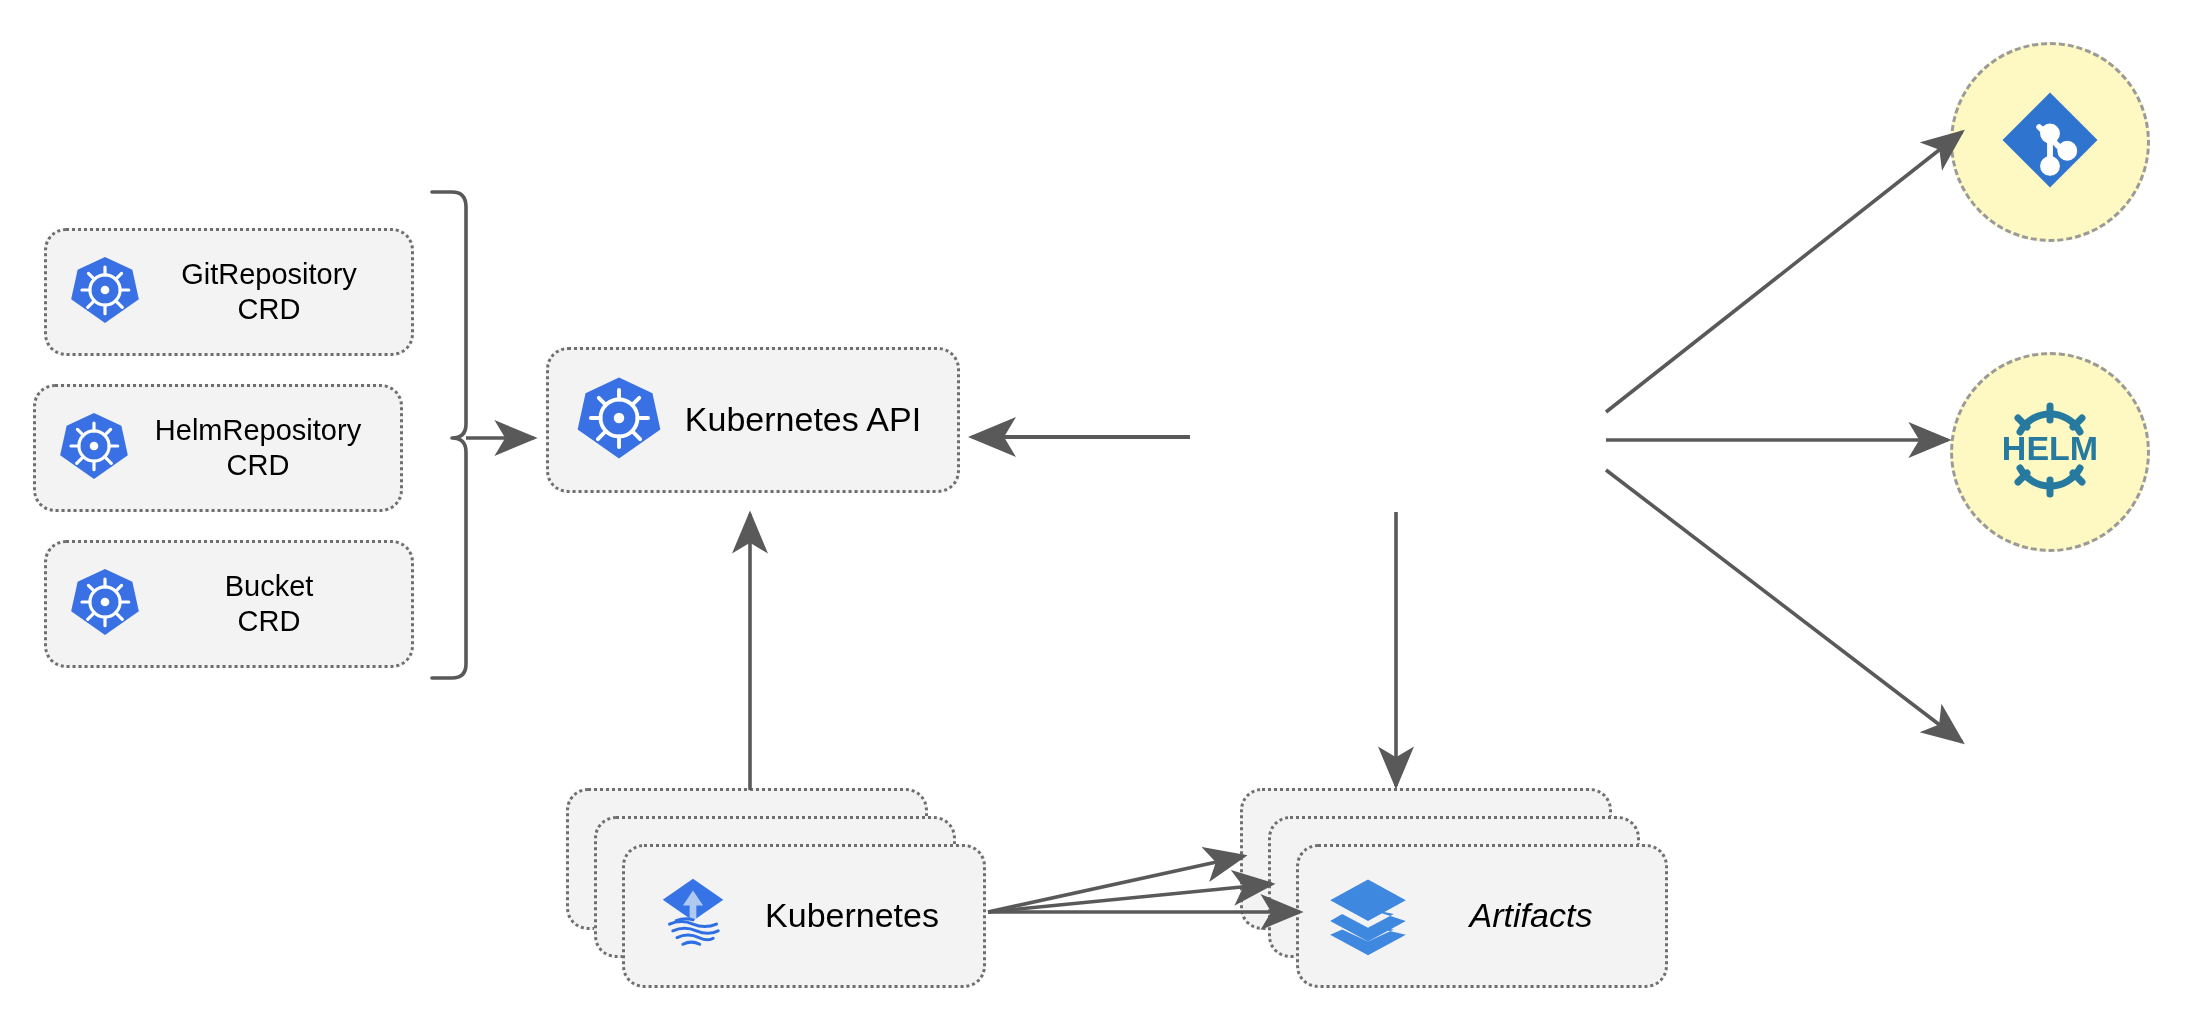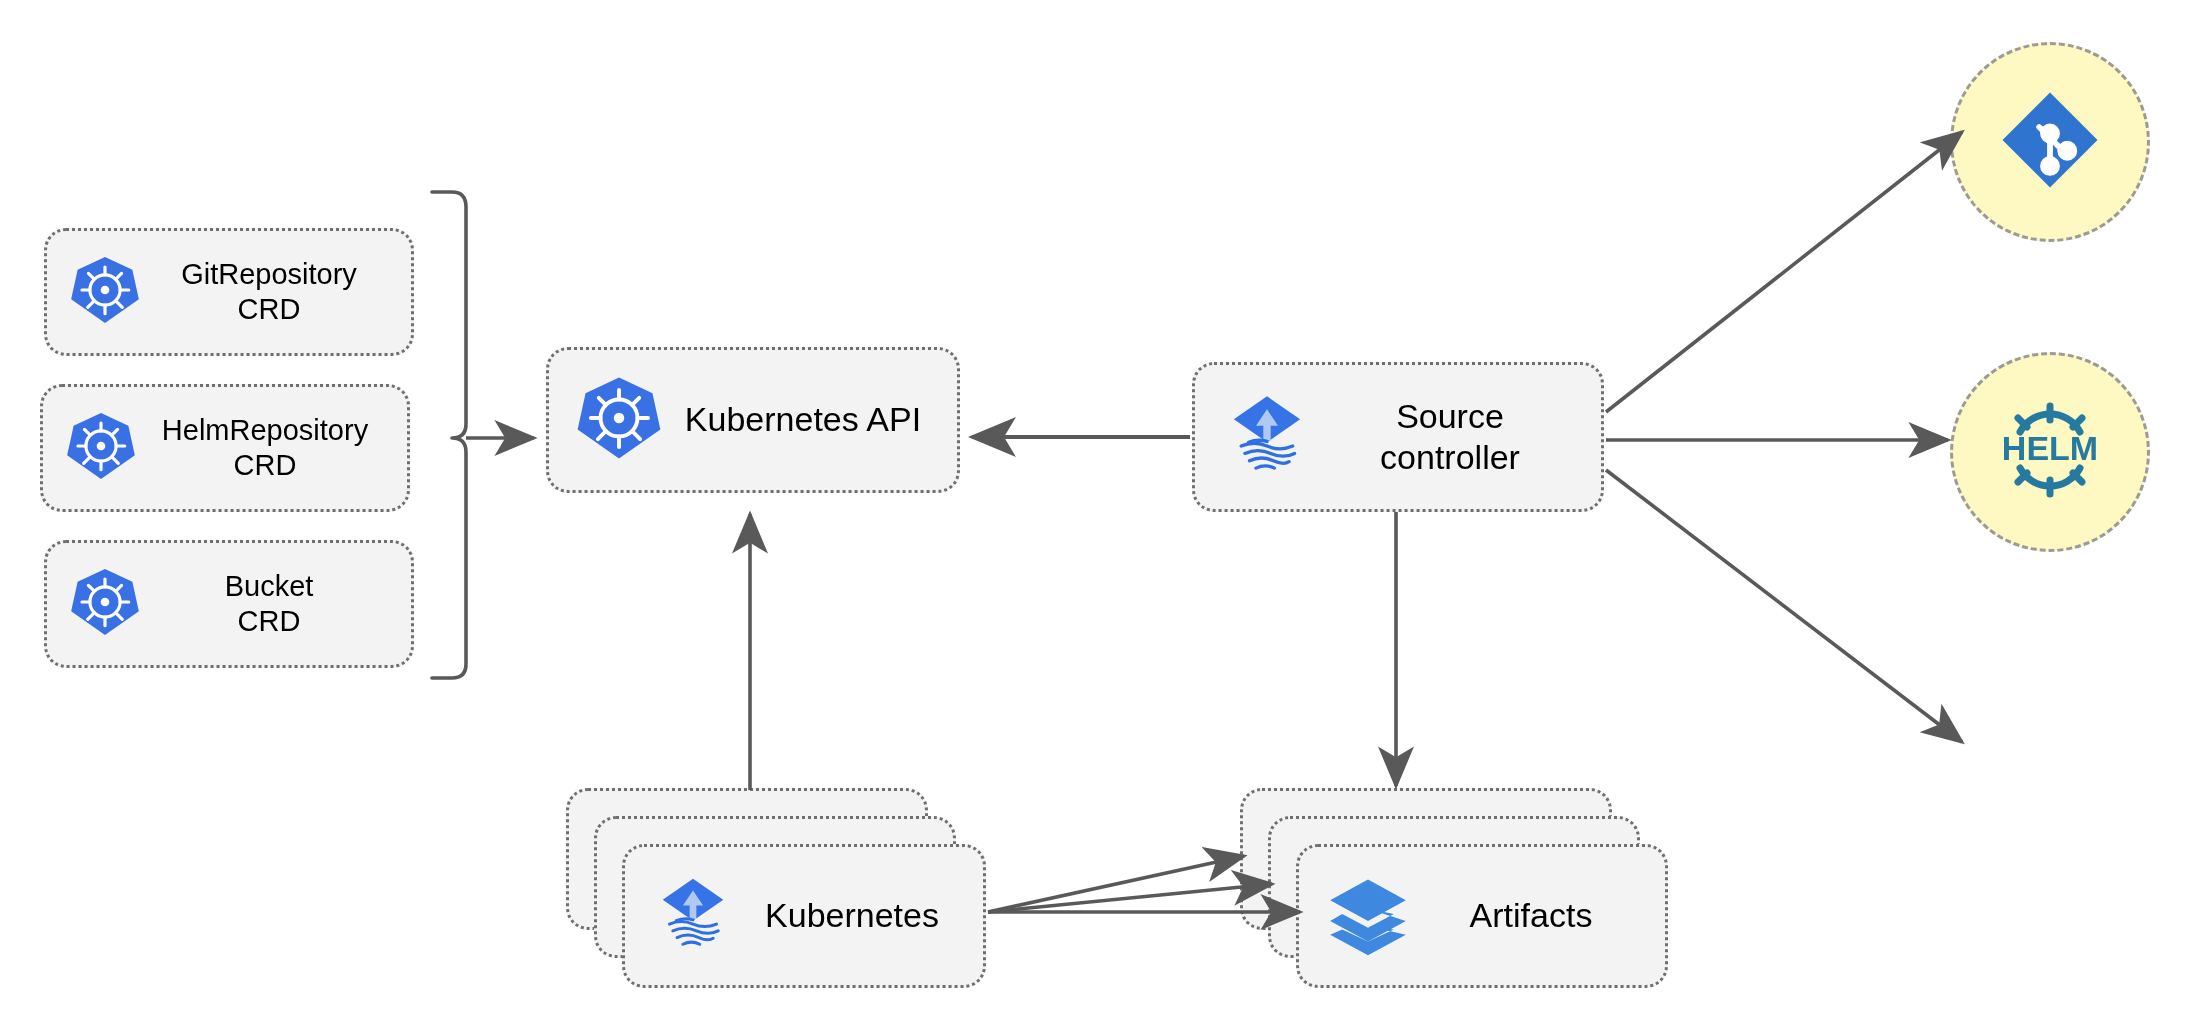--- a/index.html
+++ b/index.html
@@ -83,21 +83,21 @@
           <line x1="73" y1="27" x2="65" y2="35"></line>
           <line x1="35" y1="65" x2="26" y2="74"></line>
         </g>
         <circle cx="50" cy="50" r="6" fill="#ffffff"></circle>
       </svg>
     </span>
     <span class="node-label">GitRepository
 CRD</span>
   </div>
 
-  <div class="node crd-box" style="left:40px; top:384px;">
+  <div class="node crd-box" style="left:33px; top:384px;">
     <span class="icon">
       <svg width="72" height="72" viewBox="0 0 100 100">
         <polygon points="50,4 88,22 97,63 50,96 3,63 12,22" fill="#3970E4"></polygon>
         <g fill="none" stroke="#ffffff" stroke-width="4.4" stroke-linecap="round">
           <circle cx="50" cy="50" r="21"></circle>
           <line x1="50" y1="18" x2="50" y2="29"></line>
             <line x1="50" y1="71" x2="50" y2="83"></line>
           <line x1="18" y1="50" x2="29" y2="50"></line>
             <line x1="71" y1="50" x2="83" y2="50"></line>
           <line x1="27" y1="27" x2="35" y2="35"></line>
@@ -148,37 +148,20 @@
             <line x1="65" y1="65" x2="74" y2="74"></line>
           <line x1="73" y1="27" x2="65" y2="35"></line>
             <line x1="35" y1="65" x2="26" y2="74"></line>
         </g>
         <circle cx="50" cy="50" r="6" fill="#ffffff"></circle>
       </svg>
     </span>
     <span class="node-label">Kubernetes API</span>
   </div>
 
-  <div class="node" style="left:1192px; top:362px; width:412px; height:150px; padding-left:26px;">
-    <span class="icon">
-      <svg width="92" height="92" viewBox="0 0 100 100">
-        <polygon points="50,8 86,33 50,58 14,33" fill="#3573E6"></polygon>
-        <polygon points="50,22 62,40 54,40 54,56 46,56 46,40 38,40" fill="#AFC9F2"></polygon>
-        <g stroke="#2F6FE4" stroke-width="3.6" stroke-linecap="round" fill="none">
-          <path d="M22,62 Q36,56 50,62 Q64,68 78,62"></path>
-          <path d="M26,70 Q40,64 54,70 Q68,76 80,70"></path>
-          <path d="M31,78 Q44,72 57,78 Q68,83 74,79"></path>
-          <path d="M38,86 Q48,81 58,86"></path>
-          <path d="M30,58 Q40,54 50,57"></path>
-        </g>
-      </svg>
-    </span>
-    <span class="node-label">Source
-controller</span>
-  </div>
 
   <div class="stack" style="left:566px; top:788px; width:420px; height:200px;">
     <div class="stack-card back" style="left:0; top:0; width:362px; height:142px;"></div>
     <div class="stack-card mid" style="left:28px; top:28px; width:362px; height:142px;"></div>
     <div class="stack-card front" style="left:56px; top:56px; width:364px; height:144px;">
       <span class="icon">
         <svg width="84" height="84" viewBox="0 0 100 100">
           <polygon points="50,8 86,33 50,58 14,33" fill="#3573E6"></polygon>
           <polygon points="50,22 62,40 54,40 54,56 46,56 46,40 38,40" fill="#AFC9F2"></polygon>
           <g stroke="#2F6FE4" stroke-width="3.6" stroke-linecap="round" fill="none">
@@ -187,21 +170,21 @@
             <path d="M31,78 Q44,72 57,78 Q68,83 74,79"></path>
             <path d="M38,86 Q48,81 58,86"></path>
             <path d="M30,58 Q40,54 50,57"></path>
           </g>
         </svg>
       </span>
       <span class="node-label">Kubernetes</span>
     </div>
   </div>
 
-  <div class="stack" style="left:1240px; top:788px; width:420px; height:200px;">
+  <div class="stack" style="left:1240px; top:788px; width:420px; height:200px;font-style:italic;">
     <div class="stack-card back" style="left:0; top:0; width:372px; height:142px;"></div>
     <div class="stack-card mid" style="left:28px; top:28px; width:372px; height:142px;"></div>
     <div class="stack-card front" style="left:56px; top:56px; width:372px; height:144px;">
       <span class="icon">
         <svg width="86" height="86" viewBox="0 0 100 100">
           <polygon points="50,10 94,34 50,58 6,34" fill="#3F88E0"></polygon>
           <polygon points="50,44 94,58 50,82 6,58 20,50 50,66 80,50" fill="#3F88E0"></polygon>
           <polygon points="50,64 94,74 50,98 6,74 20,68 50,82 80,68" fill="#3F88E0"></polygon>
         </svg>
       </span>

